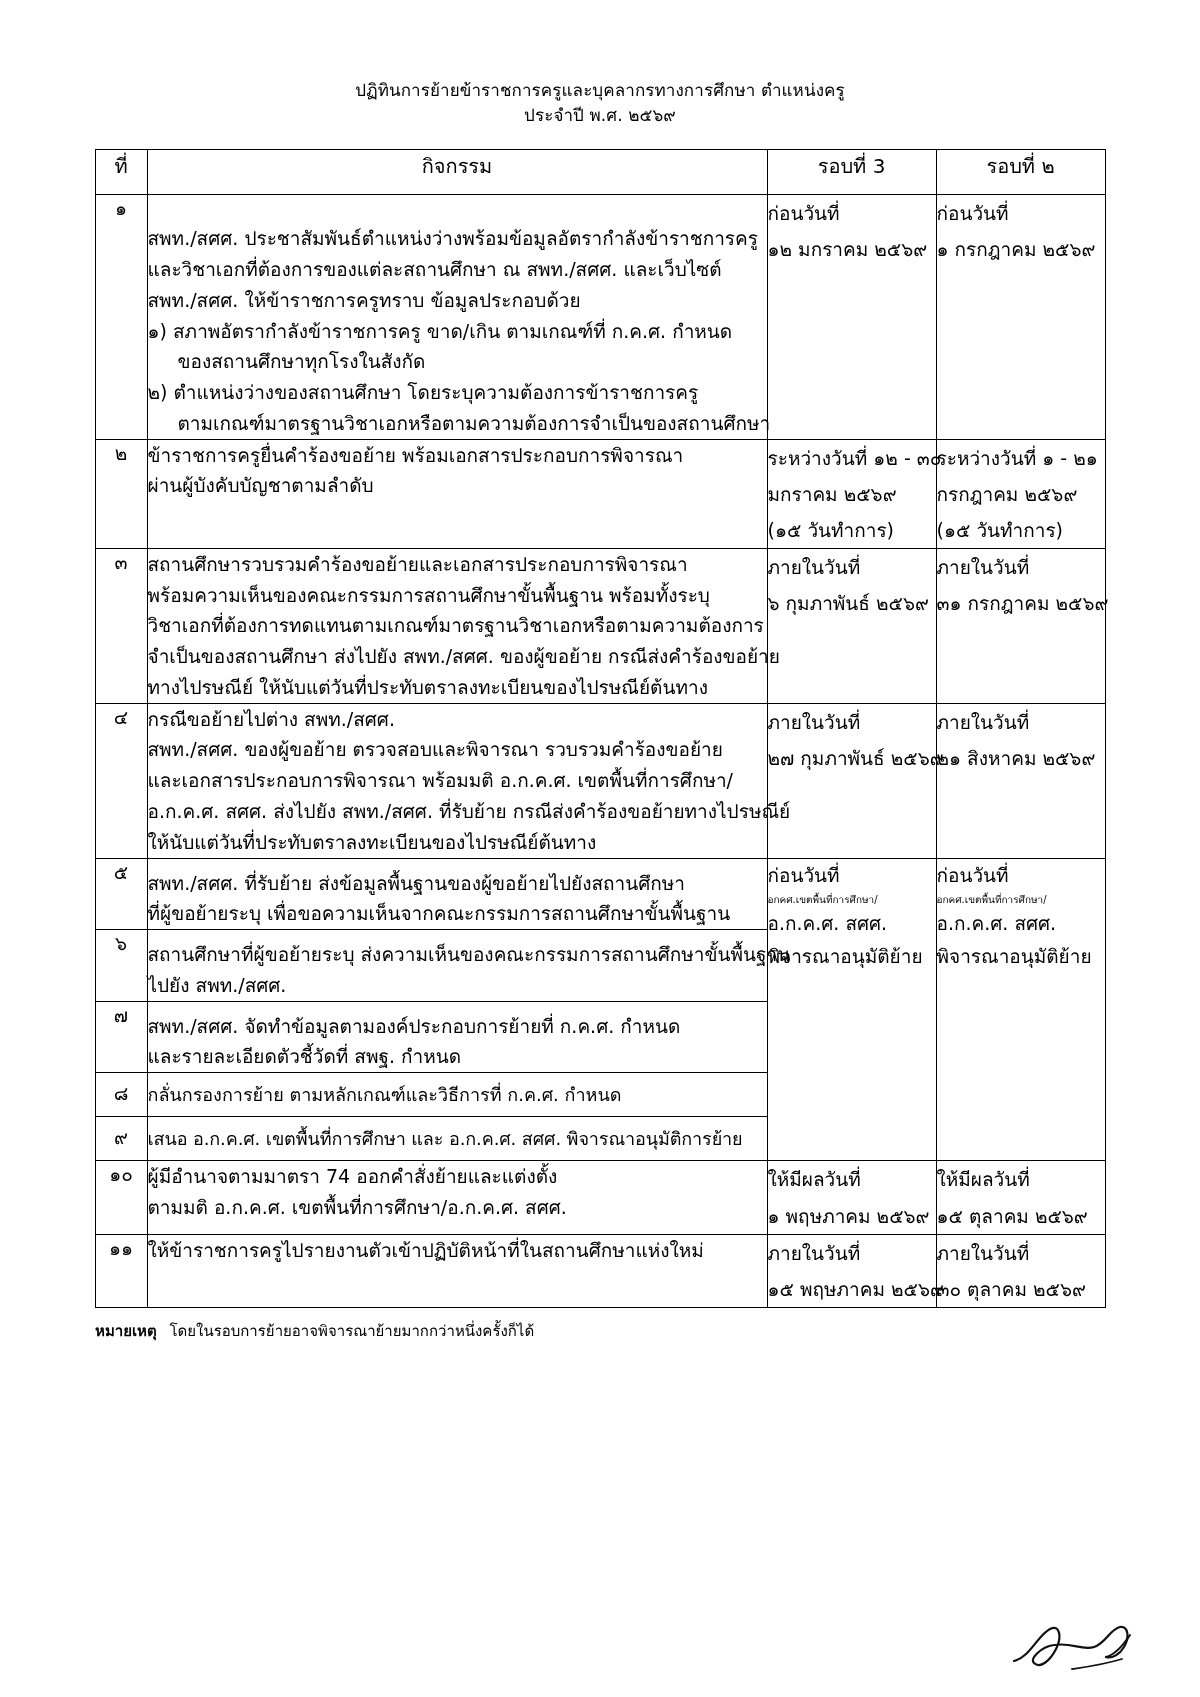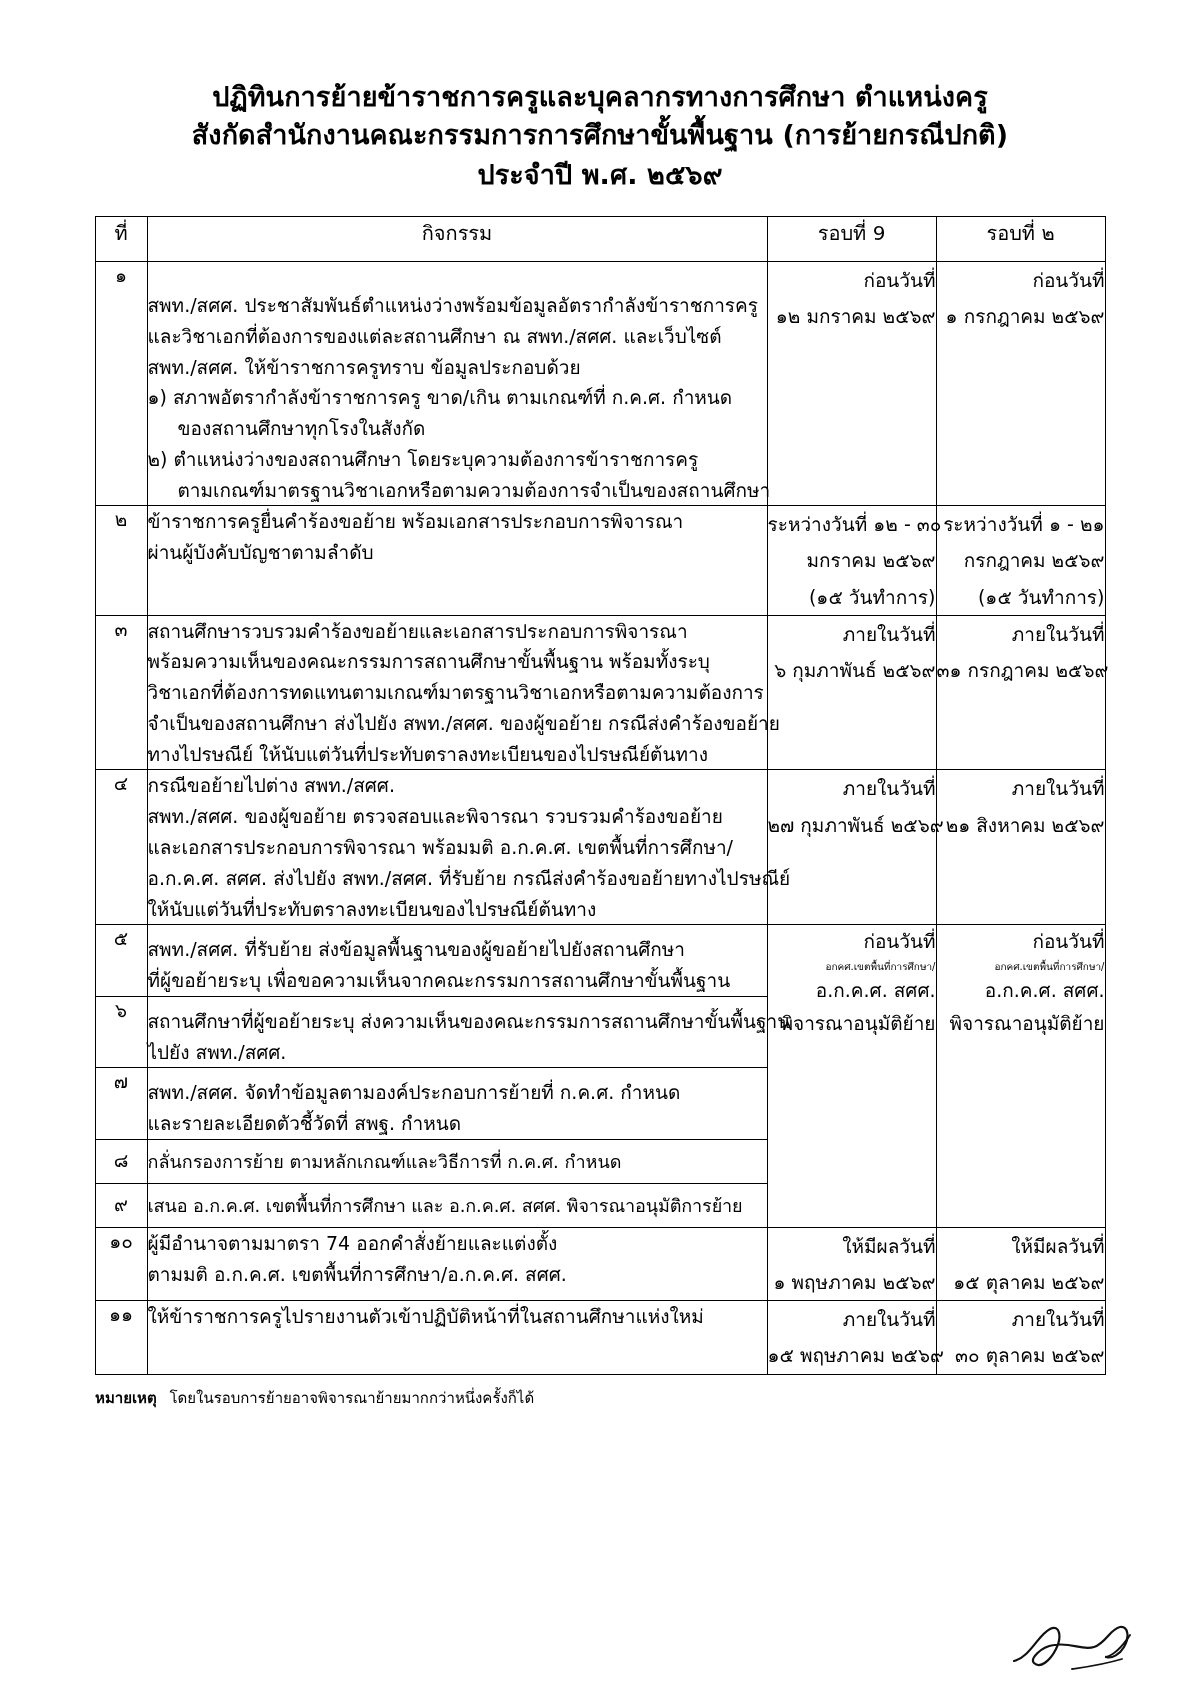--- a/index.html
+++ b/index.html
@@ -22,22 +22,22 @@
     box-sizing: border-box;
     padding: 78px 60px 0 60px;
     position: relative;
   }
   
   .title-block {
     text-align: center;
     margin: 0 0 22px 0;
   }
   .title-line {
-    font-size: 27px;
-    font-weight: bold;
+    font-size: 17px;
+    font-weight: normal;
     line-height: 1.42;
     letter-spacing: 0.1px;
     white-space: nowrap;
   }
   .title-line.l3 {
     margin-top: 1px;
   }
   
   table.cal {
     border-collapse: collapse;
@@ -74,21 +74,21 @@
     font-size: 19px;
     line-height: 1.62;
     padding: 9px 8px 9px 12px;
     text-align: left;
   }
   .cell-act .ln { display: block; white-space: nowrap; }
   .cell-act .ln.bold { font-weight: normal; }
   .cell-act .ln.ind1 { padding-left: 0; }
   .cell-act .ln.ind2 { padding-left: 30px; }
   .cell-date {
-    text-align: right;
+    text-align: left;
     vertical-align: middle;
     font-size: 19px;
     line-height: 1.9;
     padding: 6px 4px;
   }
   .cell-date .ln { display: block; white-space: nowrap; }
   .cell-date .ln.small {
     font-size: 10px;
     line-height: 1.5;
   }
@@ -127,36 +127,35 @@
   
   .signature svg { display: block; }
 </style>
 </head>
 <body>
 
 <div class="page">
 
   <div class="title-block">
     <div class="title-line l1">ปฏิทินการย้ายข้าราชการครูและบุคลากรทางการศึกษา ตำแหน่งครู</div>
-    <div class="title-line l2">สังกัดสำนักงานคณะกรรมการการศึกษาขั้นพื้นฐาน (การย้ายกรณีปกติ)</div>
     <div class="title-line l3">ประจำปี พ.ศ. ๒๕๖๙</div>
   </div>
 
   <table class="cal">
     <colgroup>
       <col class="col-no">
         <col class="col-act">
         <col class="col-r1">
         <col class="col-r2">
     </colgroup>
     <thead>
       <tr>
         <th>ที่</th>
         <th>กิจกรรม</th>
-        <th>รอบที่ 9</th>
+        <th>รอบที่ 3</th>
         <th>รอบที่ ๒</th>
       </tr>
     </thead>
     <tbody id="tbody">
         <tr class="r1">
           <td class="cell-no">๑</td>
           <td class="cell-act">
             <span class="ln ind1">สพท./สศศ. ประชาสัมพันธ์ตำแหน่งว่างพร้อมข้อมูลอัตรากำลังข้าราชการครู</span>
             <span class="ln ind1">และวิชาเอกที่ต้องการของแต่ละสถานศึกษา ณ สพท./สศศ. และเว็บไซต์</span>
             <span class="ln ind1">สพท./สศศ. ให้ข้าราชการครูทราบ ข้อมูลประกอบด้วย</span>

